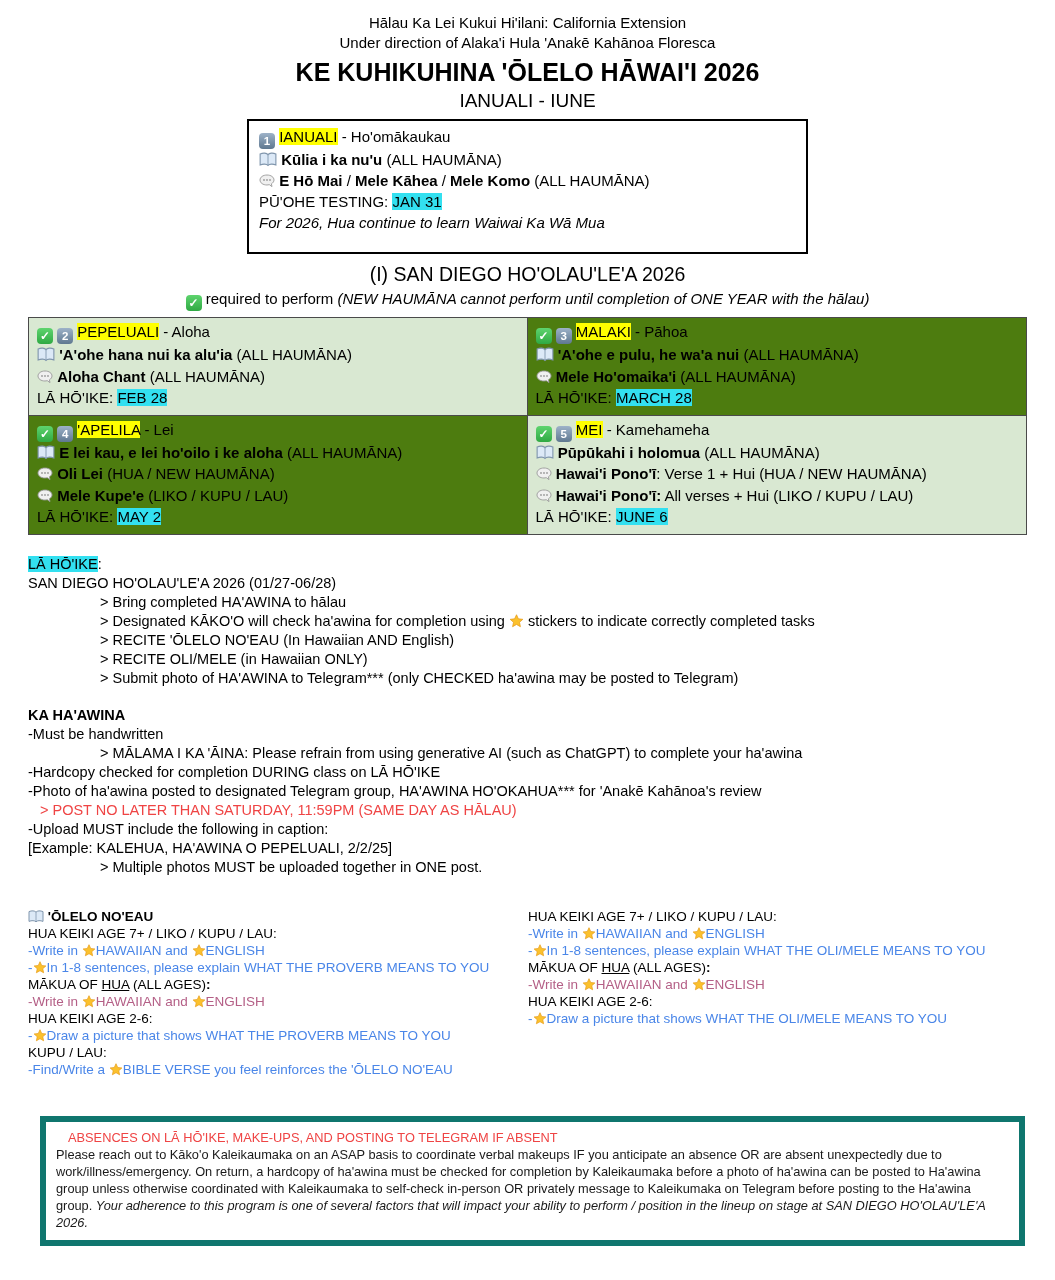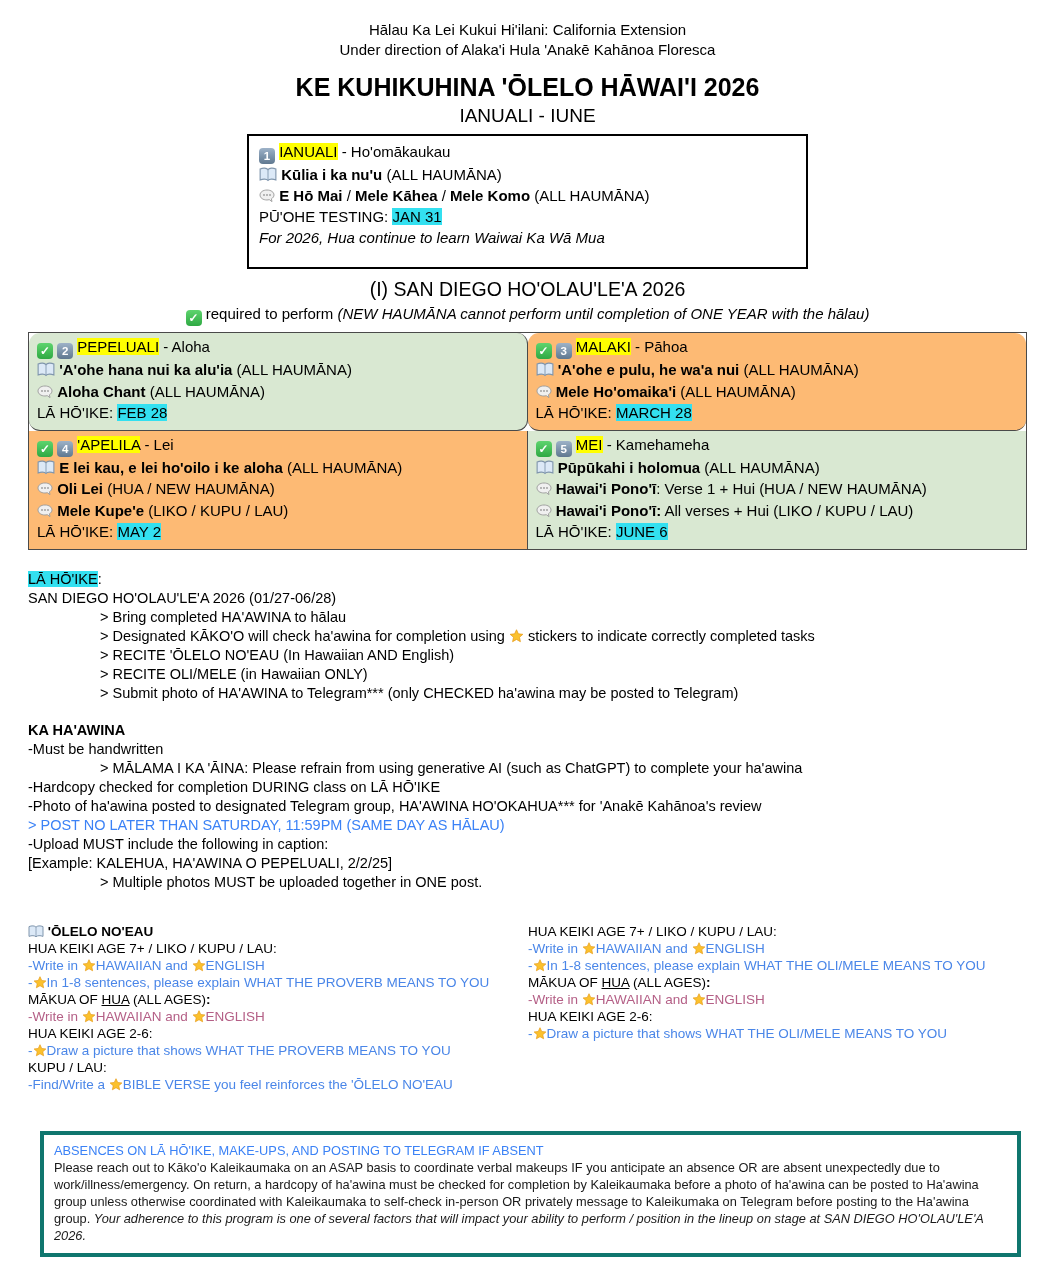--- a/index.html
+++ b/index.html
@@ -1,31 +1,31 @@
 <!DOCTYPE html>
 <html><head>
 <meta charset="utf-8">
 <style>
   html,body{margin:0;padding:0;background:#fff;}
   body{width:1055px;height:1280px;overflow:hidden;font-family:"Liberation Sans",sans-serif;color:#000;}
   .page{position:relative;width:1055px;height:1280px;}
 
   
-  .hdr{text-align:center;padding-top:20px;}
+  .hdr{text-align:center;padding-top:13px;}
   .hdr-line{font-size:15px;line-height:20px;}
-  .hdr-title{font-size:25px;font-weight:bold;line-height:30px;margin-top:12px;}
+  .hdr-title{font-size:25px;font-weight:bold;line-height:30px;margin-top:4px;}
   .hdr-sub{font-size:19px;line-height:24px;margin-top:2px;}
 
   
   .line{white-space:pre-wrap;}
   .ind{padding-left:72px;}
   .b{font-weight:bold;}
   .i{font-style:italic;}
   .u{text-decoration:underline;}
-  .red{color:#3b82f6;}
+  .red{color:#ef4444;margin-left:12px;}
   .blue{color:#4a86e8;}
   .pink{color:#b45f86;}
   .hl-y{background:#ffff00;}
   .hl-c{background:#33e0f0;}
 
   
   .icon{display:inline-block;text-align:center;vertical-align:-2px;}
   .i-check{width:16px;height:16px;border-radius:4px;background:linear-gradient(#5ed46e,#2fa943);
            color:#fff;font-weight:bold;font-size:12px;line-height:16px;vertical-align:-3px;}
   .i-keycap{width:16px;height:16px;border-radius:4px;background:linear-gradient(#9db2c8,#5f7890);
@@ -43,39 +43,39 @@
   .event-title{text-align:center;font-size:19.5px;line-height:24px;margin-top:8px;}
   .event-note{text-align:center;margin-top:3px;}
   .event-note .line{font-size:15px;line-height:20px;}
 
   
   .month-grid{width:997px;margin:6px auto 0;margin-left:28px;border:1.5px solid #4a4a4a;
               display:grid;grid-template-columns:1fr 1fr;}
   .mcell{padding:3px 8px 6px;}
   .mcell .line{font-size:15px;line-height:21.5px;}
   .mcell.green{background:#d9e8d2;}
-  .mcell.gray{background:#fdba74;}
+  .mcell.gray{background:#4d7c0f;}
   .mcell.br{border-right:1.5px solid #4a4a4a;}
-  .mcell.bb{border-bottom:1.5px solid #4a4a4a;border-radius:11px;}
+  .mcell.bb{border-bottom:1.5px solid #4a4a4a;}
 
   
   .body-block{margin-left:28px;margin-right:24px;}
   .body-block .line{font-size:14.5px;line-height:19px;}
   .blk-la{margin-top:20px;}
   .blk-ka{margin-top:18px;}
 
   
   .cols{display:flex;margin-left:28px;margin-top:31px;}
   .col{width:500px;}
   .col .line{font-size:13.5px;line-height:17px;}
   .col .i-book{width:16px;height:13px;}
   .col .i-star{width:14px;height:13px;}
 
   
-  .abs-box{width:953px;margin:38px 0 0 40px;border:4px solid #0f766e;padding:7px 10px 9px;}
+  .abs-box{width:953px;margin:38px 0 0 40px;border:6px solid #0f766e;padding:7px 10px 9px;}
   .abs-box .line{font-size:12.8px;line-height:17px;color:#1a1a1a;}
 </style>
 </head>
 <body>
 
 <div class="page">
 
   <div class="hdr">
     <div class="hdr-line">Hālau Ka Lei Kukui Hi'ilani: California Extension</div>
     <div class="hdr-line">Under direction of Alaka'i Hula 'Anakē Kahānoa Floresca</div>

